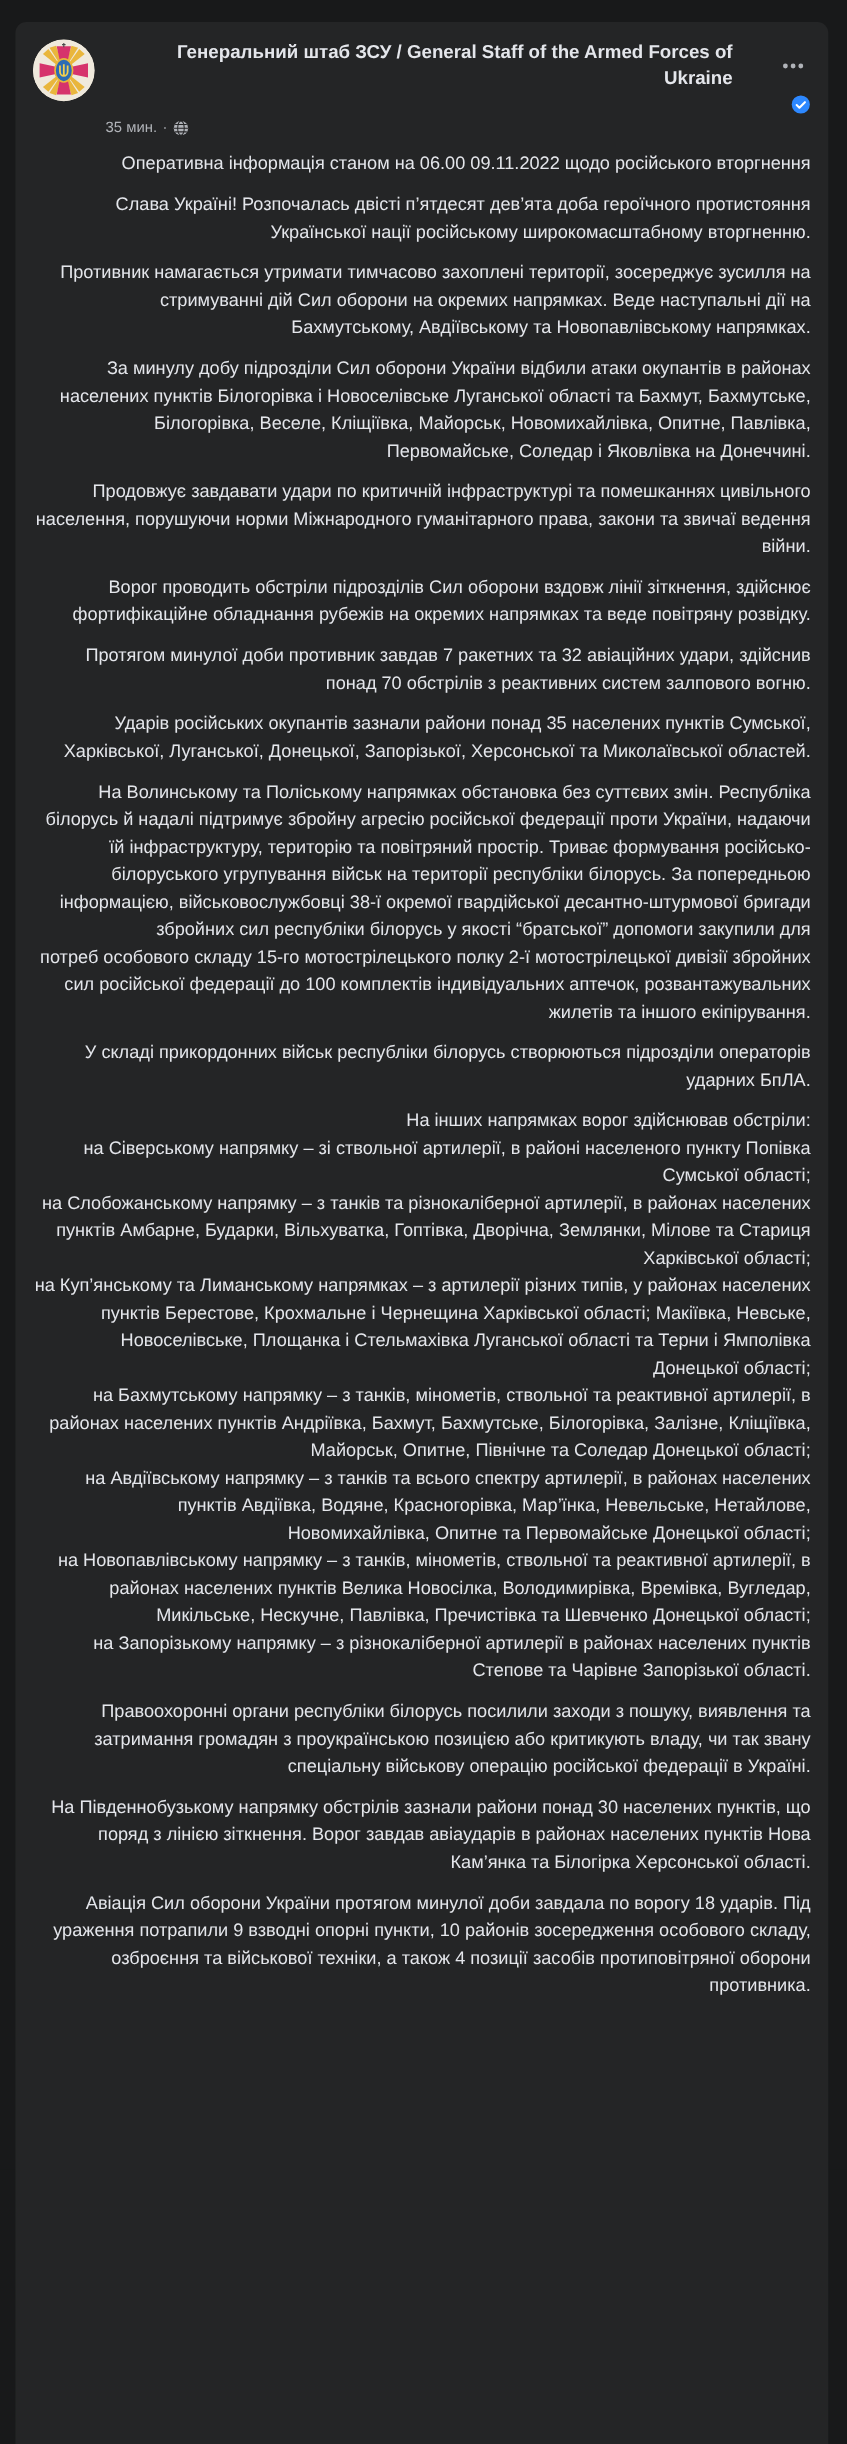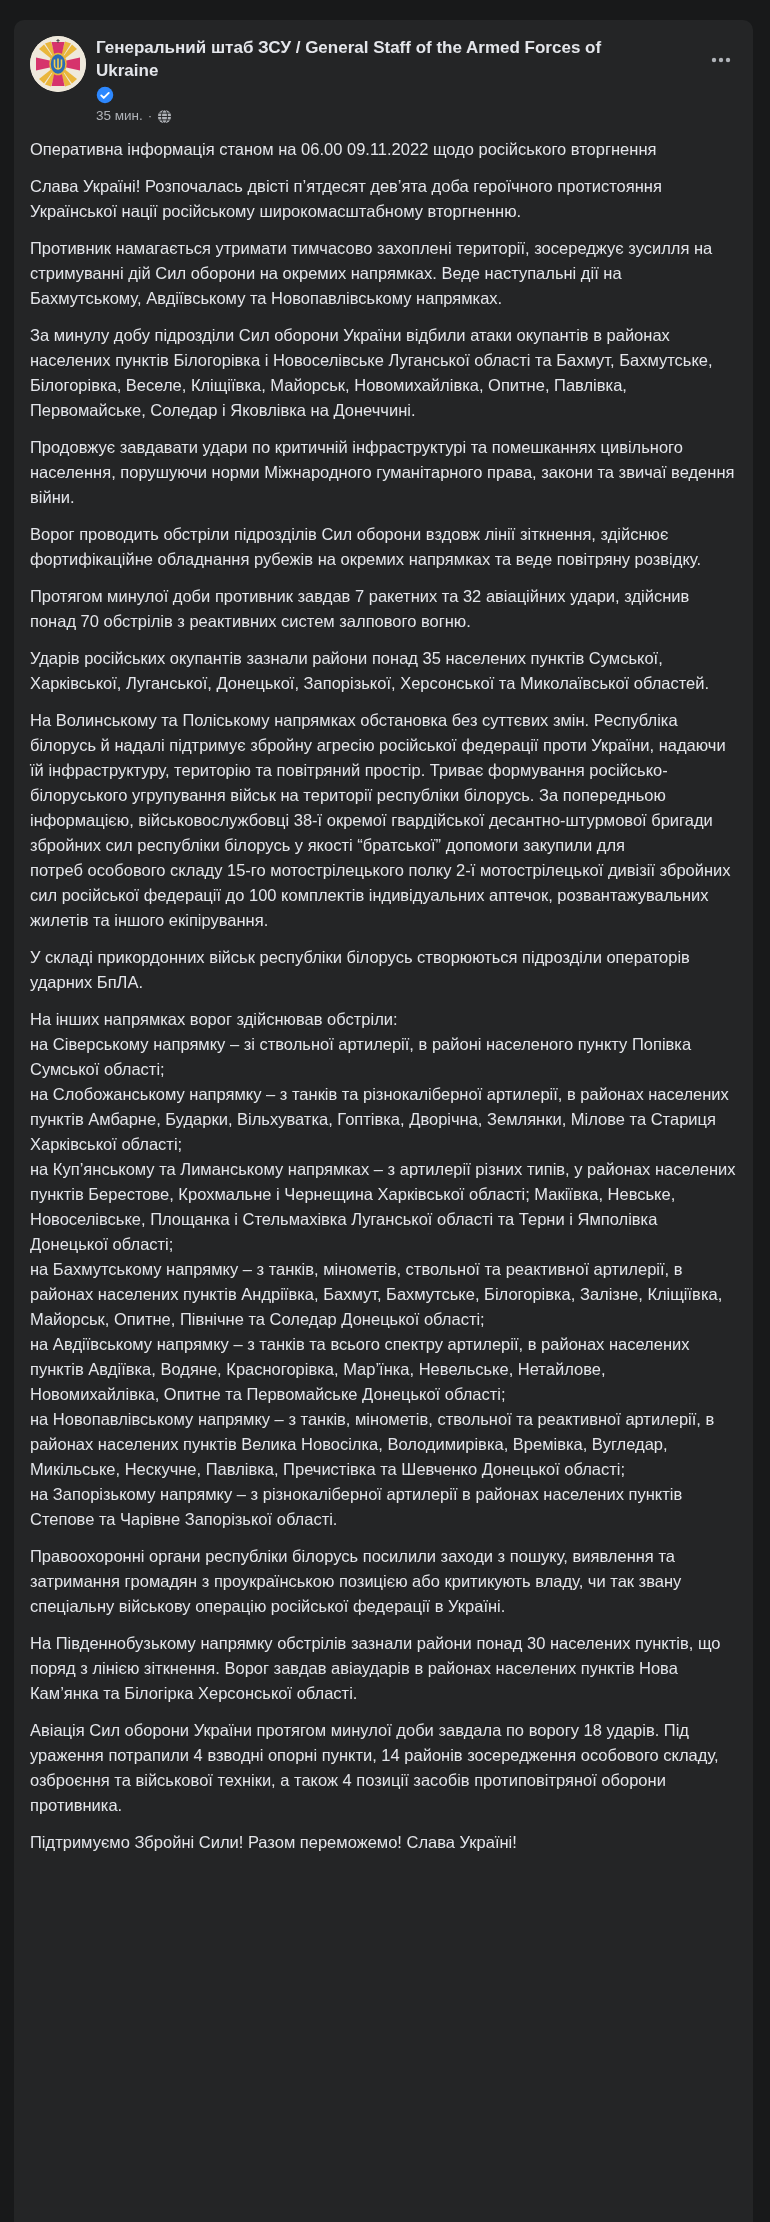--- a/index.html
+++ b/index.html
@@ -2,21 +2,21 @@
 <html><head>
 <meta charset="utf-8">
 <style>
   html, body { margin: 0; padding: 0; }
   body {
     width: 770px; height: 2222px;
     background: #18191a;
     font-family: "Liberation Sans", "DejaVu Sans", sans-serif;
     overflow: hidden;
   }
-  .page { position: relative; width: 770px; height: 1972px; background: #18191a; }
+  .page { position: relative; width: 770px; height: 1972px; background: #18191a; text-align: right; }
   .card {
     position: absolute; left: 14px; top: 20px;
     width: 739px; height: 2202px;
     background: #242526;
     border-radius: 10px 10px 0 0;
     overflow: hidden;
   }
   .post-header { position: relative; display: flex; padding: 16px 16px 4px 16px; }
   .avatar {
     width: 56px; height: 56px; flex: 0 0 56px;
@@ -136,18 +136,17 @@
         <p>На інших напрямках ворог здійснював обстріли:
 на Сіверському напрямку – зі ствольної артилерії, в районі населеного пункту Попівка Сумської області;
 на Слобожанському напрямку – з танків та різнокаліберної артилерії, в районах населених пунктів Амбарне, Бударки, Вільхуватка, Гоптівка, Дворічна, Землянки, Мілове та Стариця Харківської області;
 на Куп’янському та Лиманському напрямках – з артилерії різних типів, у районах населених пунктів Берестове, Крохмальне і Чернещина Харківської області; Макіївка, Невське, Новоселівське, Площанка і Стельмахівка Луганської області та Терни і Ямполівка Донецької області;
 на Бахмутському напрямку – з танків, мінометів, ствольної та реактивної артилерії, в районах населених пунктів Андріївка, Бахмут, Бахмутське, Білогорівка, Залізне, Кліщіївка, Майорськ, Опитне, Північне та Соледар Донецької області;
 на Авдіївському напрямку – з танків та всього спектру артилерії, в районах населених пунктів Авдіївка, Водяне, Красногорівка, Мар’їнка, Невельське, Нетайлове, Новомихайлівка, Опитне та Первомайське Донецької області;
 на Новопавлівському напрямку – з танків, мінометів, ствольної та реактивної артилерії, в районах населених пунктів Велика Новосілка, Володимирівка, Времівка, Вугледар, Микільське, Нескучне, Павлівка, Пречистівка та Шевченко Донецької області;
 на Запорізькому напрямку – з різнокаліберної артилерії в районах населених пунктів Степове та Чарівне Запорізької області.</p>
         <p>Правоохоронні органи республіки білорусь посилили заходи з пошуку, виявлення та затримання громадян з проукраїнською позицією або критикують владу, чи так звану спеціальну військову операцію російської федерації в Україні.</p>
         <p>На Південнобузькому напрямку обстрілів зазнали райони понад 30 населених пунктів, що поряд з лінією зіткнення. Ворог завдав авіаударів в районах населених пунктів Нова Кам’янка та Білогірка Херсонської області.</p>
-        <p>Авіація Сил оборони України протягом минулої доби завдала по ворогу 18 ударів. Під ураження потрапили 4 взводні опорні пункти, 14 районів зосередження особового складу, озброєння та військової техніки, а також 4 позиції засобів протиповітряної оборони противника.</p>
-        <p>Підтримуємо Збройні Сили! Разом переможемо! Слава Україні!</p>
+        <p>Авіація Сил оборони України протягом минулої доби завдала по ворогу 18 ударів. Під ураження потрапили 9 взводні опорні пункти, 10 районів зосередження особового складу, озброєння та військової техніки, а також 4 позиції засобів протиповітряної оборони противника.</p>
       </div>
 
   </article>
 </div>
 
 </body></html>

